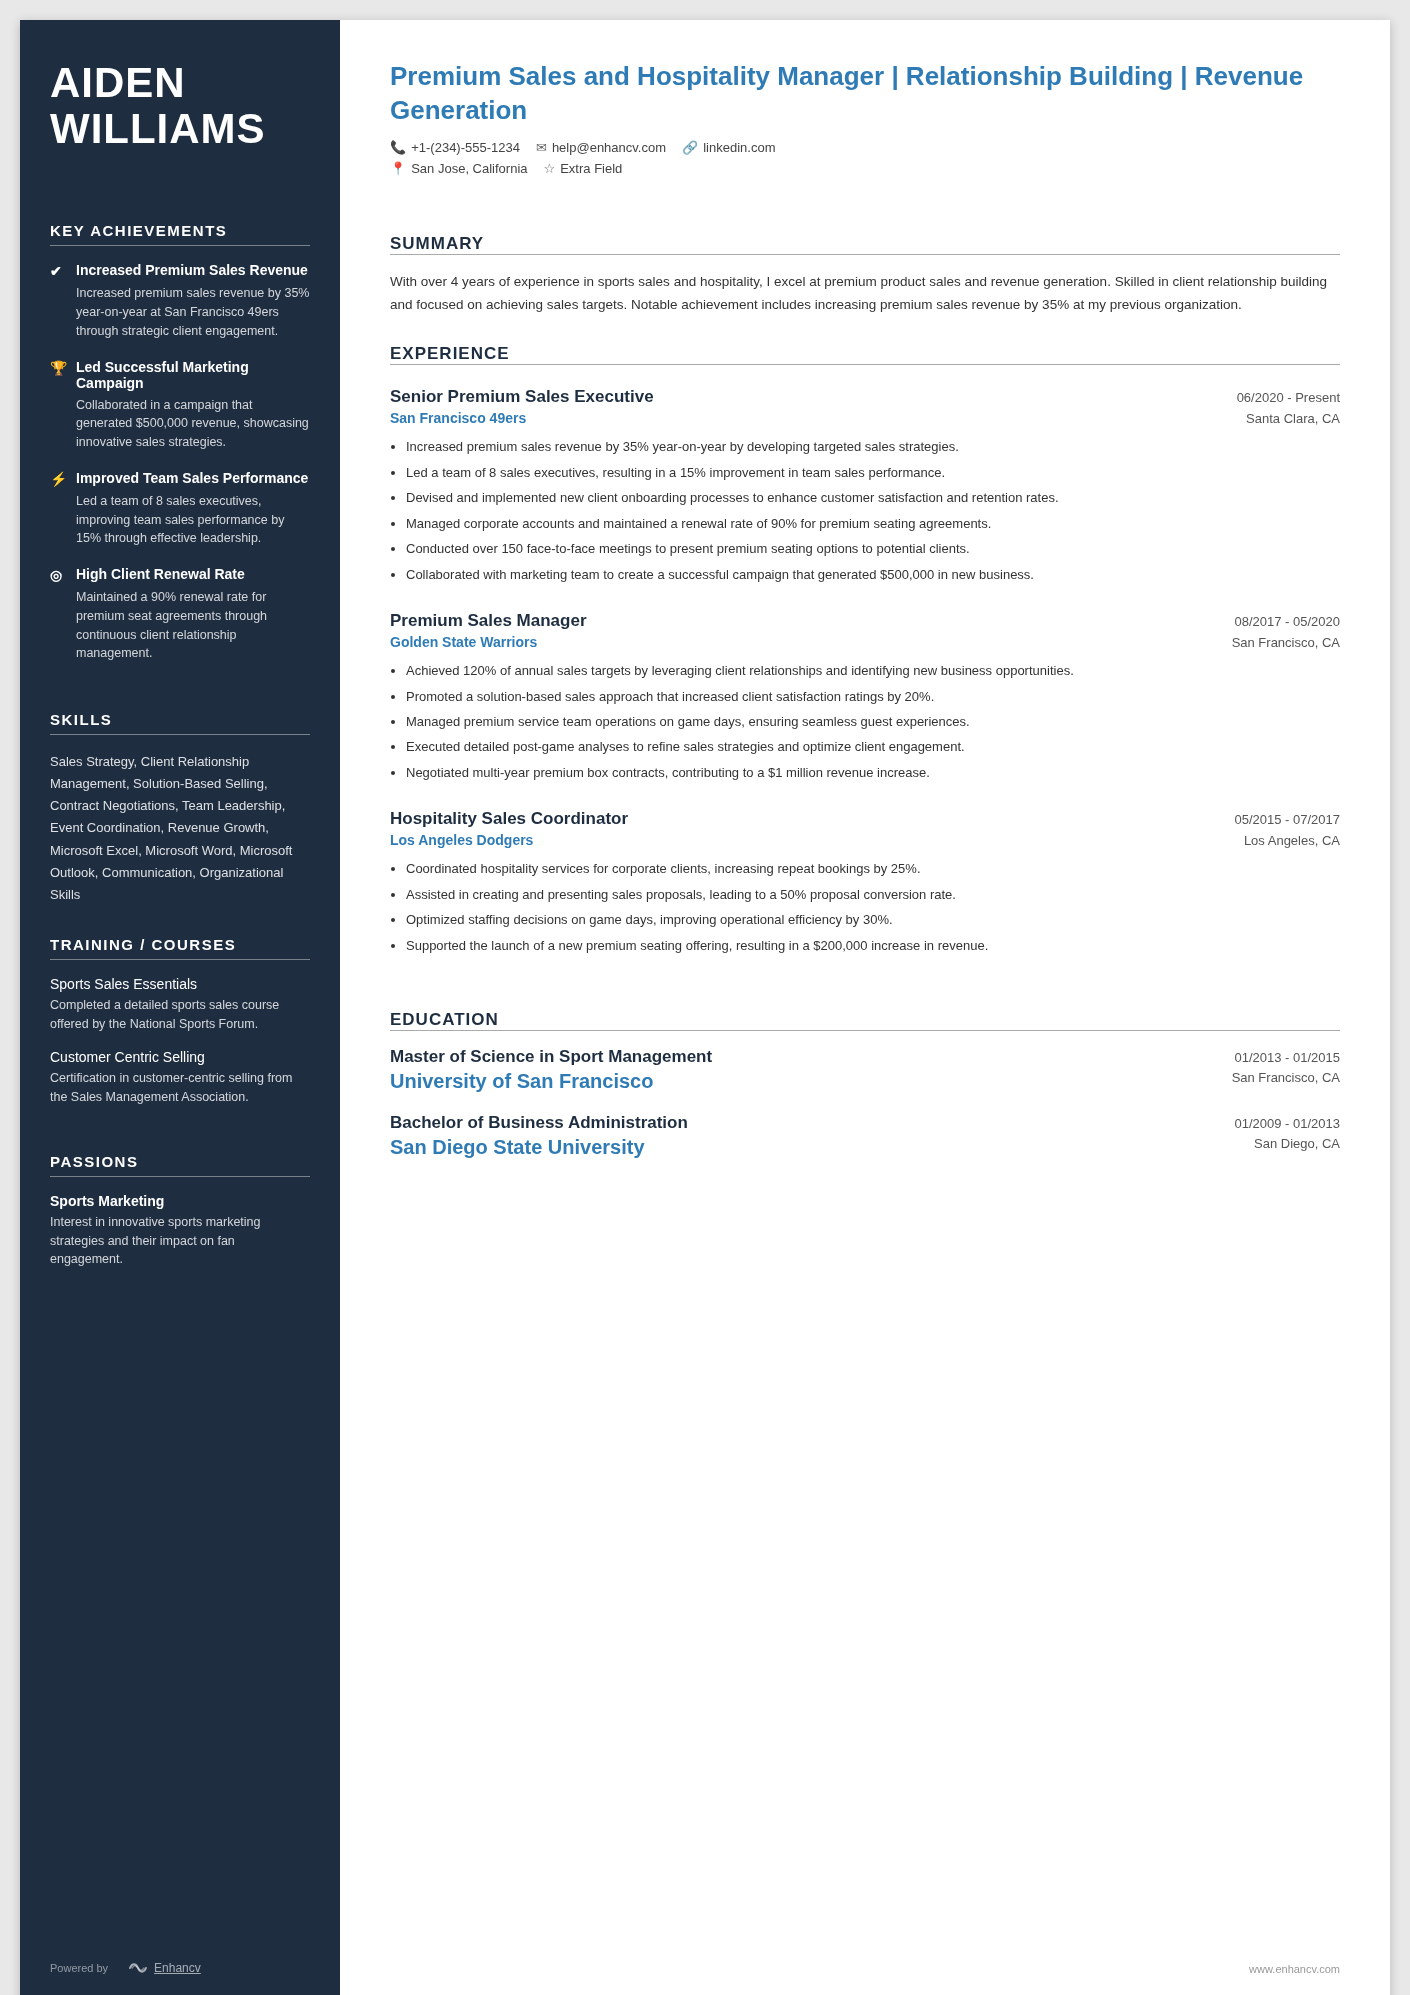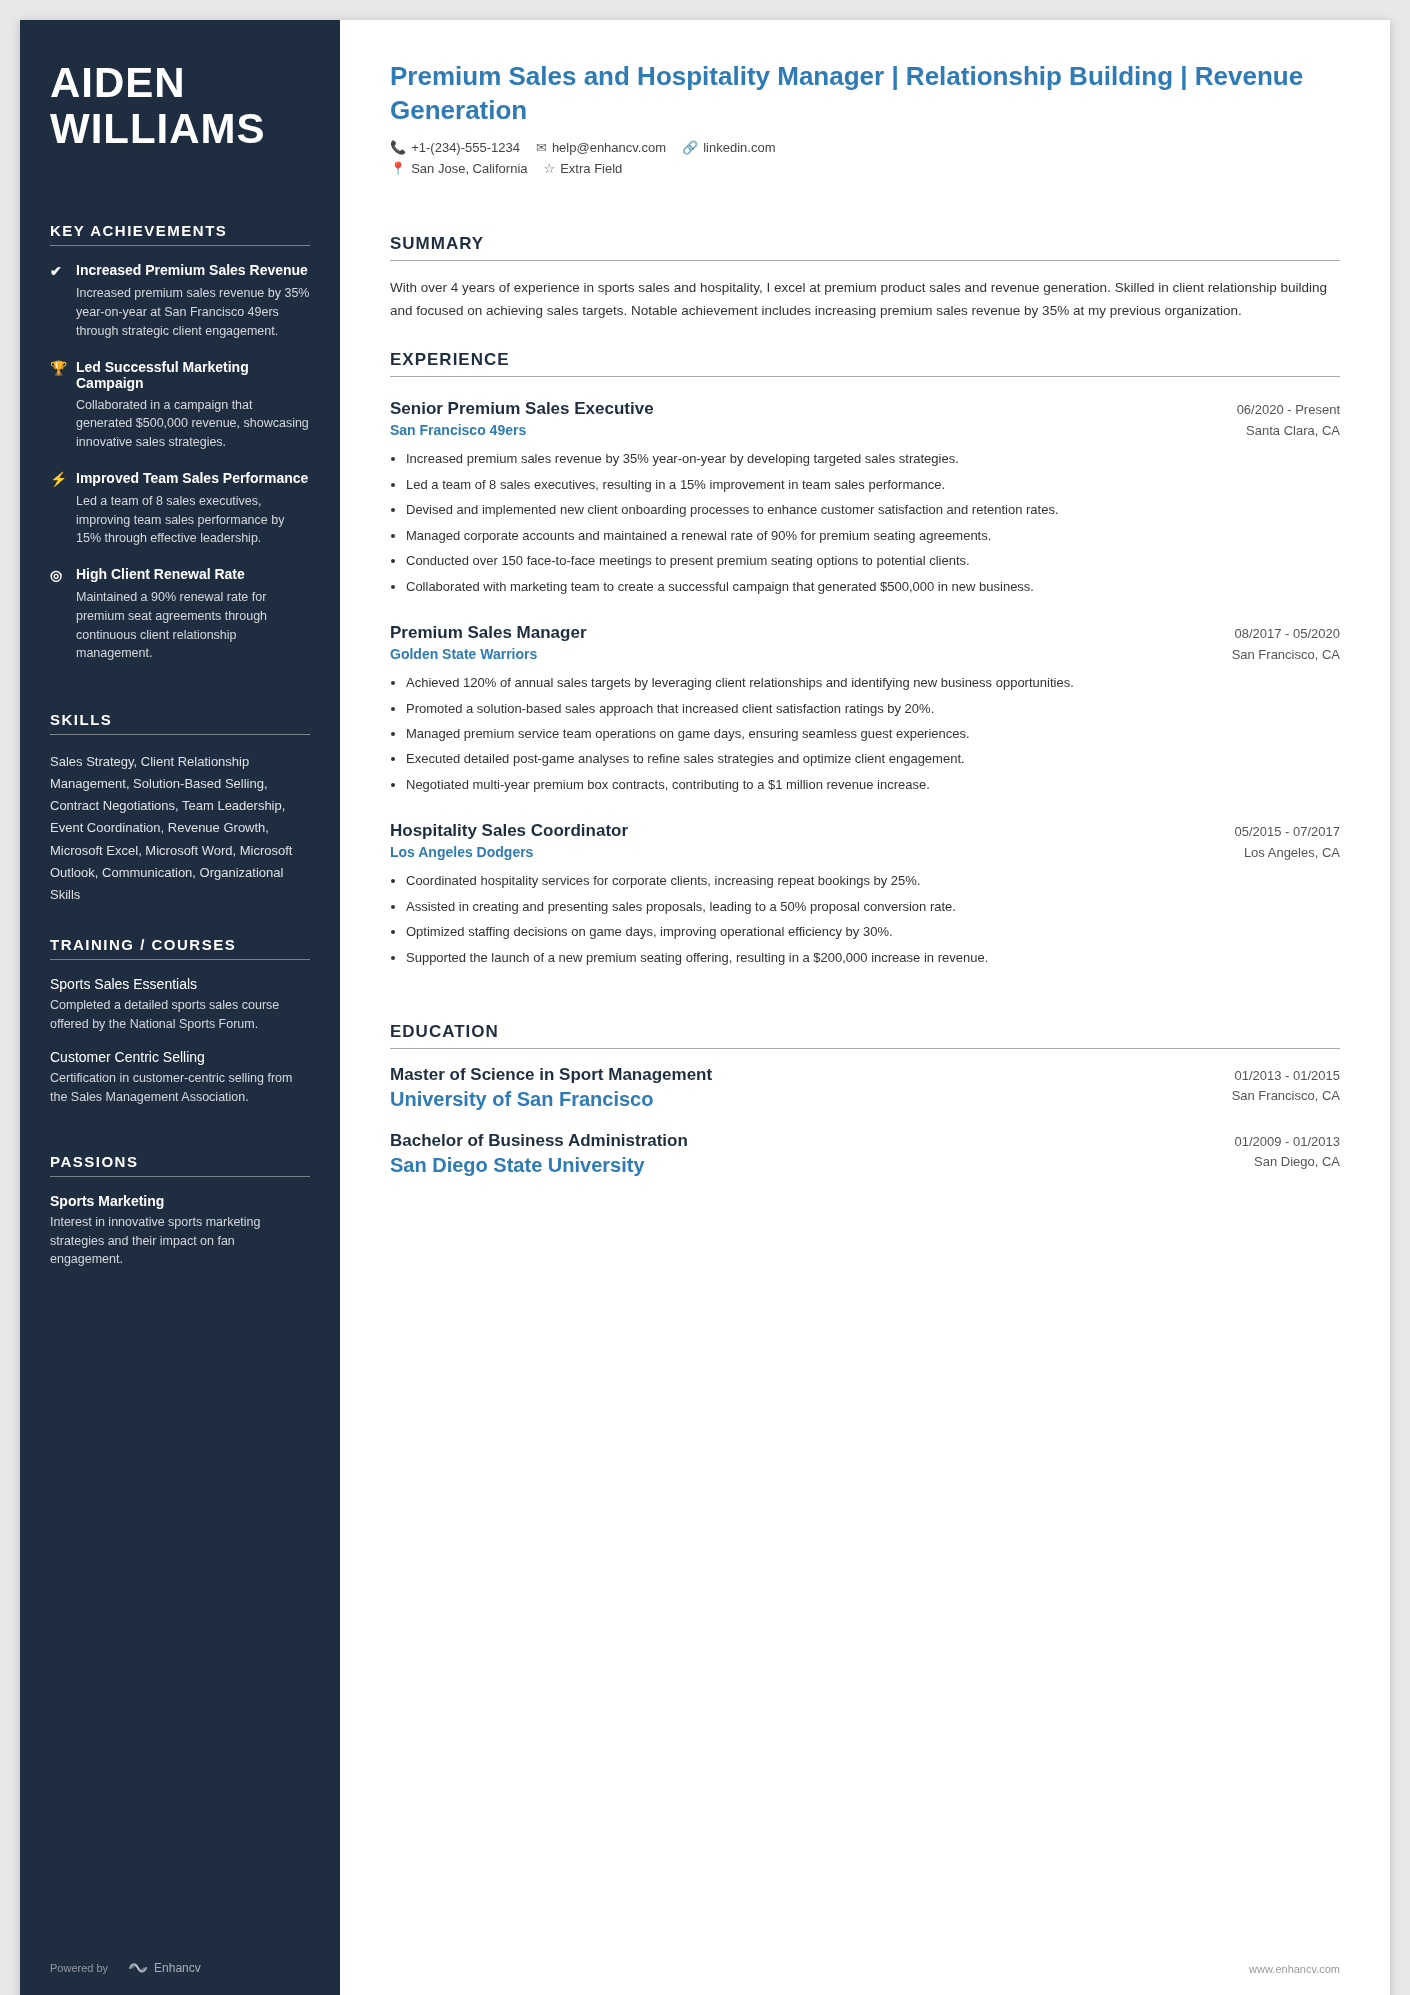--- a/index.html
+++ b/index.html
@@ -113,20 +113,21 @@
       display: flex;
       align-items: center;
       gap: 20px;
     }
     .enhancv-logo {
       display: flex;
       align-items: center;
       gap: 4px;
       color: rgba(255,255,255,0.6);
       font-size: 12px;
+      text-decoration: underline;
     }
 
     
     .main-content {
       flex: 1;
       padding: 40px 50px;
       display: flex;
       flex-direction: column;
     }
     .main-header {
@@ -156,21 +157,20 @@
       color: #666;
       font-size: 13px;
     }
     .main-section-title {
       font-size: 17px;
       font-weight: 700;
       letter-spacing: 1px;
       text-transform: uppercase;
       color: #1e2d40;
       border-bottom: 1.5px solid #aaa;
-      padding-bottom: 6px;
       margin-bottom: 16px;
       margin-top: 28px;
     }
     .summary-text {
       font-size: 13.5px;
       color: #333;
       line-height: 1.7;
     }
     .exp-entry {
       margin-bottom: 26px;

